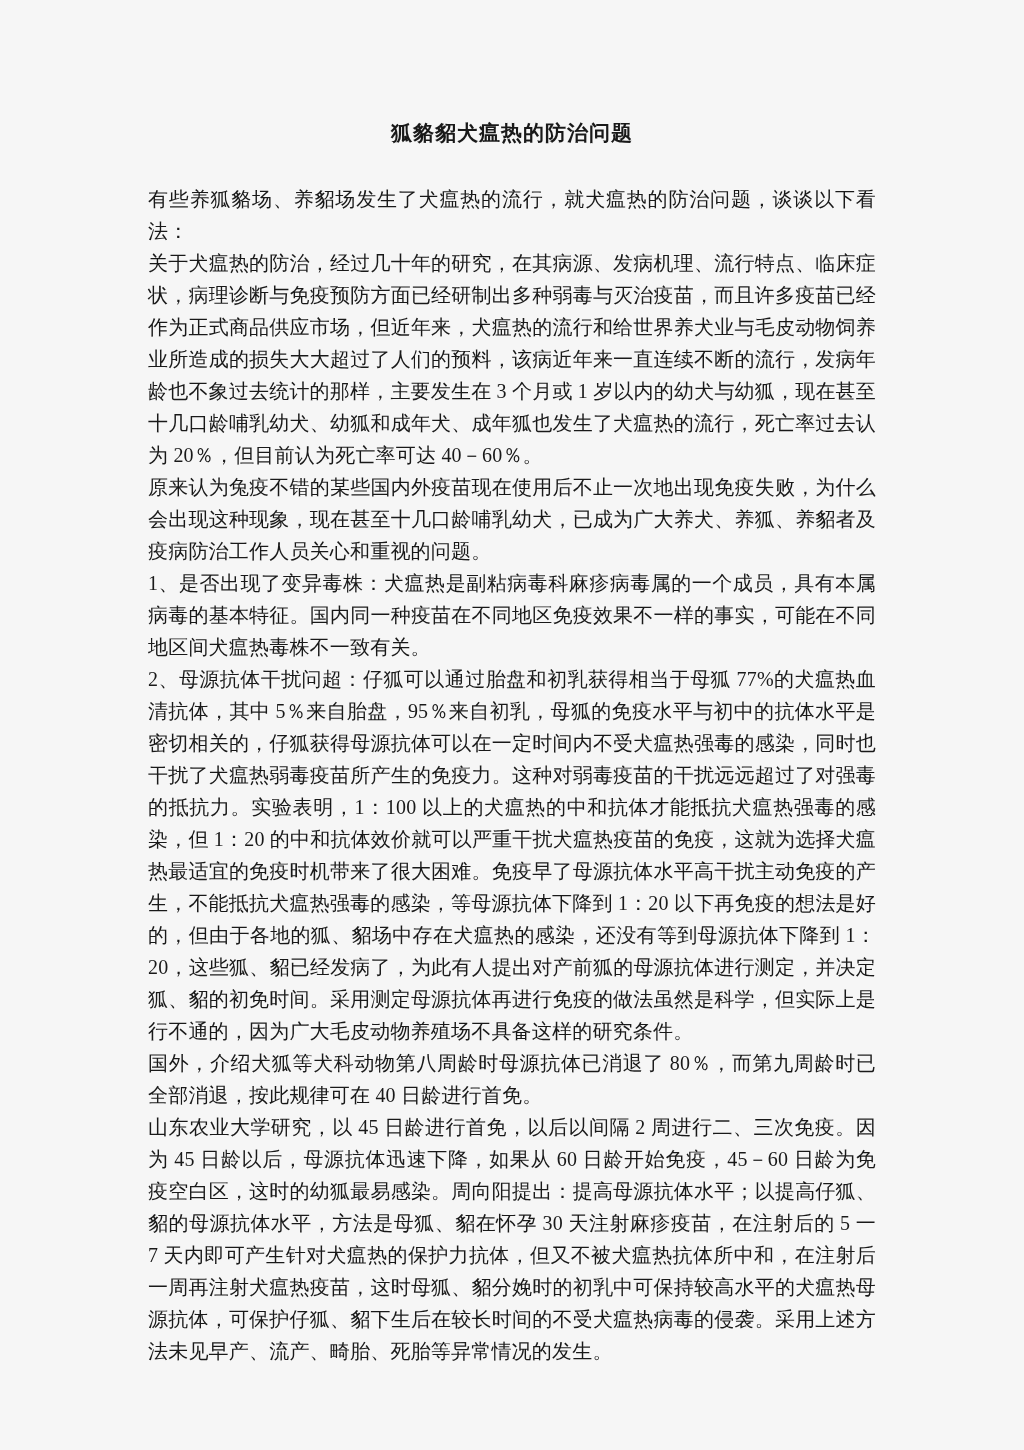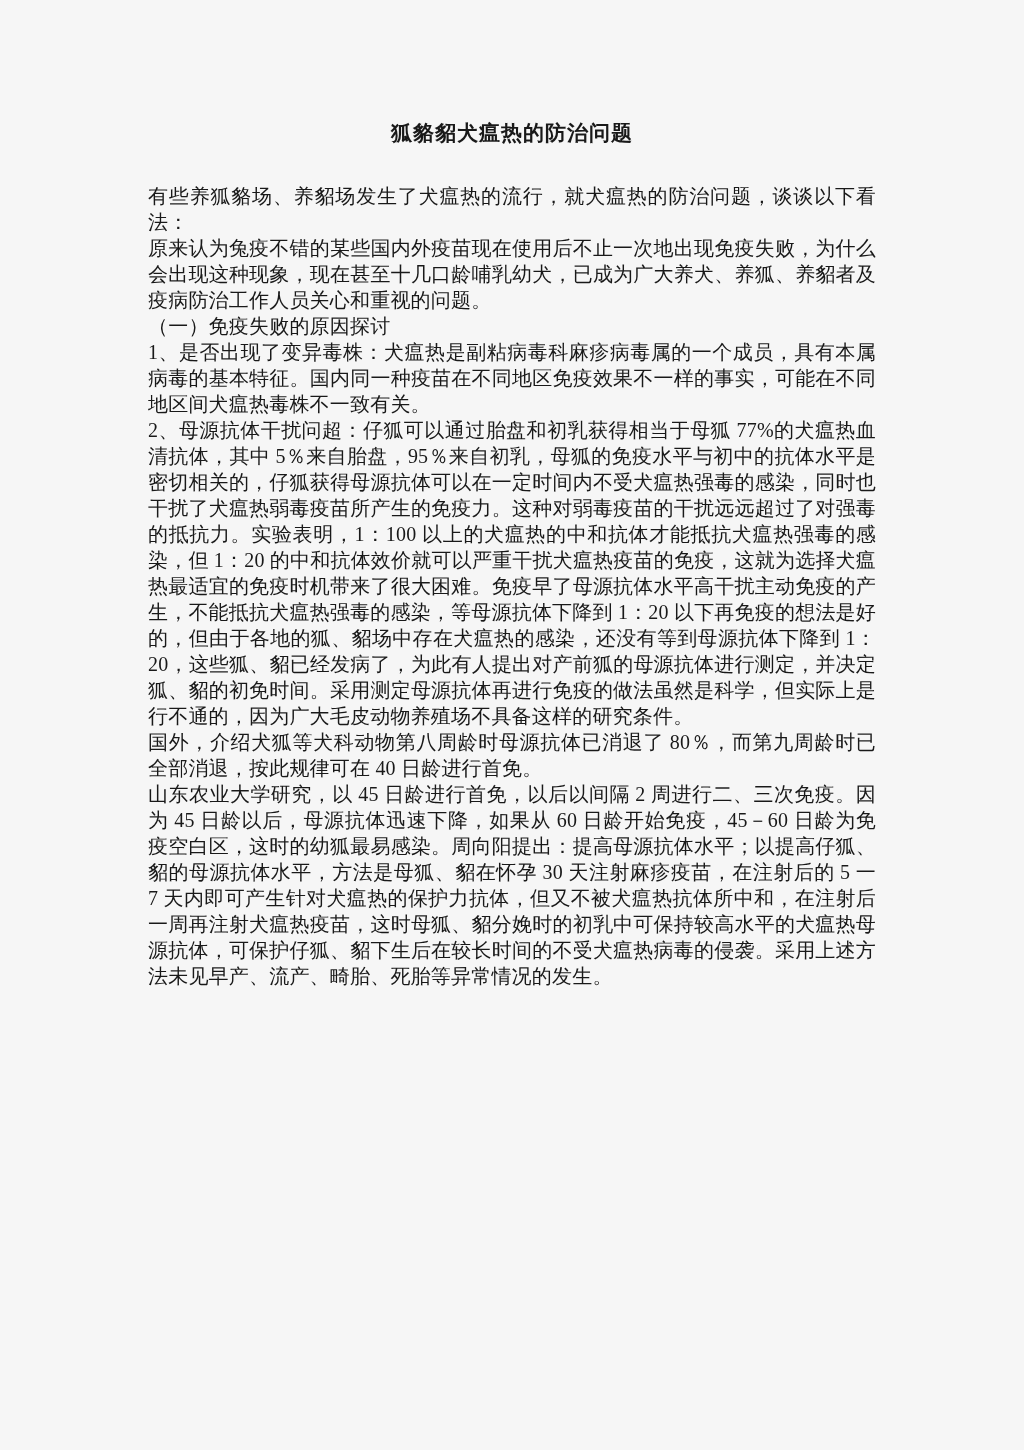--- a/index.html
+++ b/index.html
@@ -25,39 +25,39 @@
   .doc-title {
     font-size: 21px;
     font-weight: bold;
     text-align: center;
     margin: 0 0 36px 0;
     letter-spacing: 1px;
   }
   .doc-paragraph {
     margin: 0;
     font-size: 20px;
-    line-height: 26px;
+    line-height: 32px;
     text-align: justify;
     word-break: break-all;
     letter-spacing: 0.2px;
   }
 </style>
 </head>
 <body>
 
 <div class="page">
   <div class="content">
     <h1 class="doc-title">狐貉貂犬瘟热的防治问题</h1>
 
     <p class="doc-paragraph">有些养狐貉场、养貂场发生了犬瘟热的流行，就犬瘟热的防治问题，谈谈以下看法：</p>
 
+    <p class="doc-paragraph">关于犬瘟热的防治，经过几十年的研究，在其病源、发病机理、流行特点、临床症状，病理诊断与免疫预防方面已经研制出多种弱毒与灭治疫苗，而且许多疫苗已经作为正式商品供应市场，但近年来，犬瘟热的流行和给世界养犬业与毛皮动物饲养业所造成的损失大大超过了人们的预料，该病近年来一直连续不断的流行，发病年龄也不象过去统计的那样，主要发生在 3 个月或 1 岁以内的幼犬与幼狐，现在甚至十几口龄哺乳幼犬、幼狐和成年犬、成年狐也发生了犬瘟热的流行，死亡率过去认为 20％，但目前认为死亡率可达 40－60％。</p>
 
     <p class="doc-paragraph">原来认为兔疫不错的某些国内外疫苗现在使用后不止一次地出现免疫失败，为什么会出现这种现象，现在甚至十几口龄哺乳幼犬，已成为广大养犬、养狐、养貂者及疫病防治工作人员关心和重视的问题。</p>
 
-    <p class="doc-paragraph">（一）免疫失败的原因探讨</p>
 
     <p class="doc-paragraph">1、是否出现了变异毒株：犬瘟热是副粘病毒科麻疹病毒属的一个成员，具有本属病毒的基本特征。国内同一种疫苗在不同地区免疫效果不一样的事实，可能在不同地区间犬瘟热毒株不一致有关。</p>
 
     <p class="doc-paragraph">2、母源抗体干扰问超：仔狐可以通过胎盘和初乳获得相当于母狐 77%的犬瘟热血清抗体，其中 5％来自胎盘，95％来自初乳，母狐的免疫水平与初中的抗体水平是密切相关的，仔狐获得母源抗体可以在一定时间内不受犬瘟热强毒的感染，同时也干扰了犬瘟热弱毒疫苗所产生的免疫力。这种对弱毒疫苗的干扰远远超过了对强毒的抵抗力。实验表明，1：100 以上的犬瘟热的中和抗体才能抵抗犬瘟热强毒的感染，但 1：20 的中和抗体效价就可以严重干扰犬瘟热疫苗的免疫，这就为选择犬瘟热最适宜的免疫时机带来了很大困难。免疫早了母源抗体水平高干扰主动免疫的产生，不能抵抗犬瘟热强毒的感染，等母源抗体下降到 1：20 以下再免疫的想法是好的，但由于各地的狐、貂场中存在犬瘟热的感染，还没有等到母源抗体下降到 1：20，这些狐、貂已经发病了，为此有人提出对产前狐的母源抗体进行测定，并决定狐、貂的初免时间。采用测定母源抗体再进行免疫的做法虽然是科学，但实际上是行不通的，因为广大毛皮动物养殖场不具备这样的研究条件。</p>
 
 
     <p class="doc-paragraph">国外，介绍犬狐等犬科动物第八周龄时母源抗体已消退了 80％，而第九周龄时已全部消退，按此规律可在 40 日龄进行首免。</p>
 
     <p class="doc-paragraph">山东农业大学研究，以 45 日龄进行首免，以后以间隔 2 周进行二、三次免疫。因为 45 日龄以后，母源抗体迅速下降，如果从 60 日龄开始免疫，45－60 日龄为免疫空白区，这时的幼狐最易感染。周向阳提出：提高母源抗体水平；以提高仔狐、貂的母源抗体水平，方法是母狐、貂在怀孕 30 天注射麻疹疫苗，在注射后的 5 一 7 天内即可产生针对犬瘟热的保护力抗体，但又不被犬瘟热抗体所中和，在注射后一周再注射犬瘟热疫苗，这时母狐、貂分娩时的初乳中可保持较高水平的犬瘟热母源抗体，可保护仔狐、貂下生后在较长时间的不受犬瘟热病毒的侵袭。采用上述方法未见早产、流产、畸胎、死胎等异常情况的发生。</p>
   </div>

